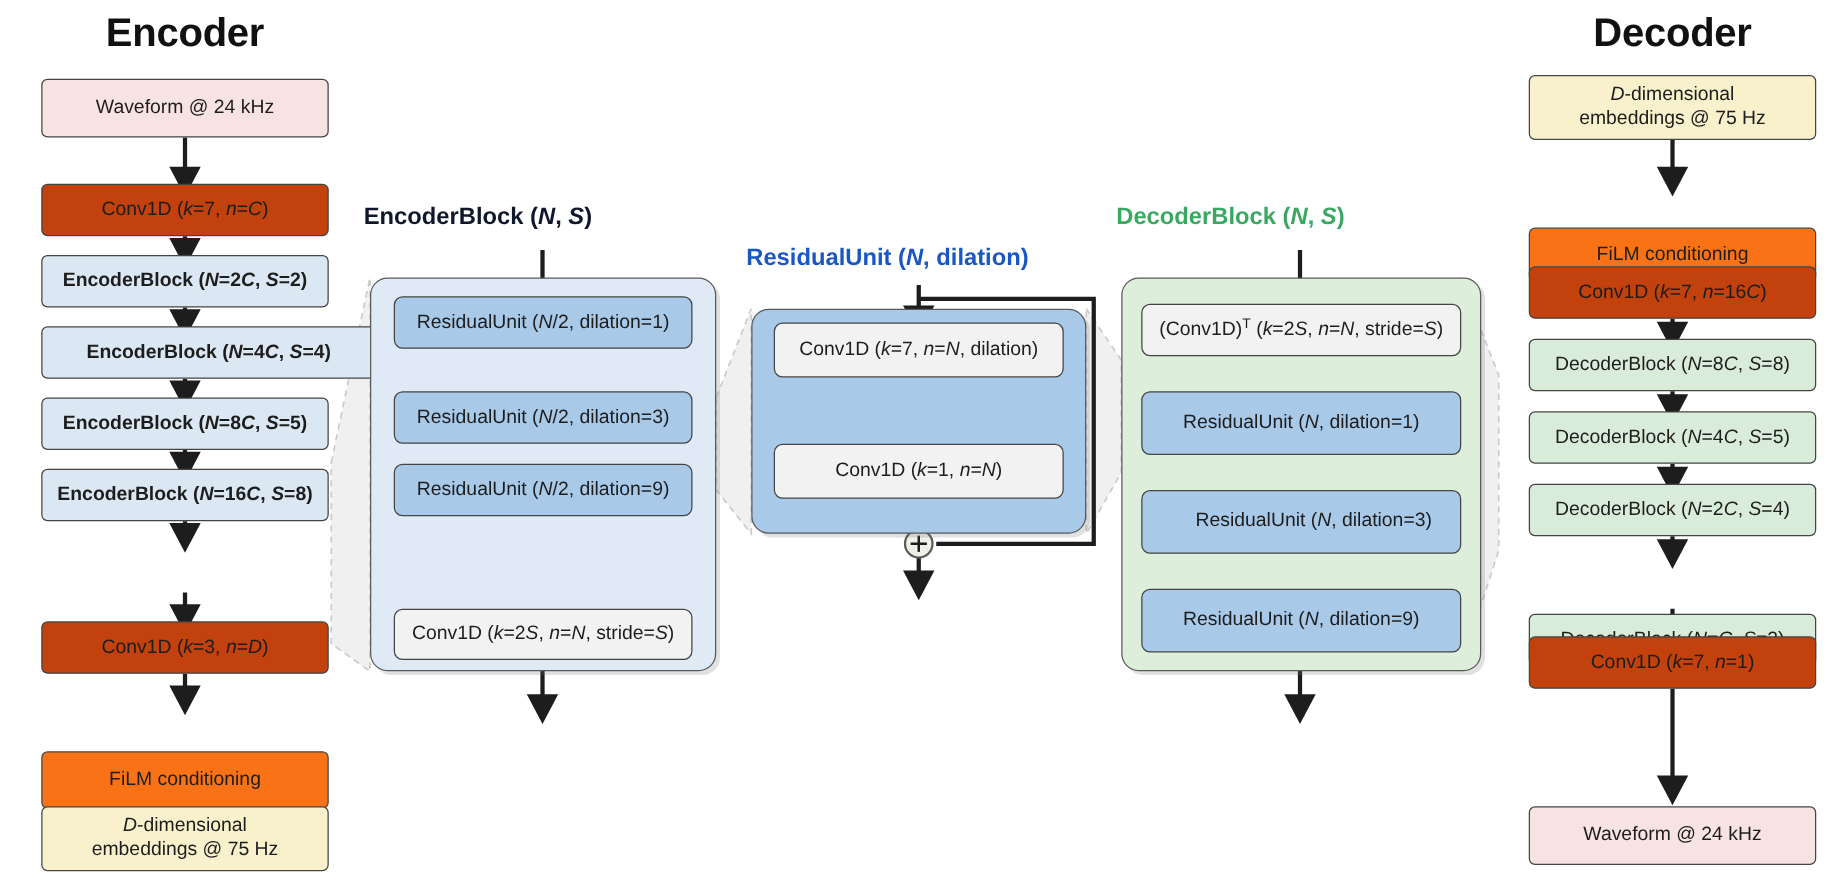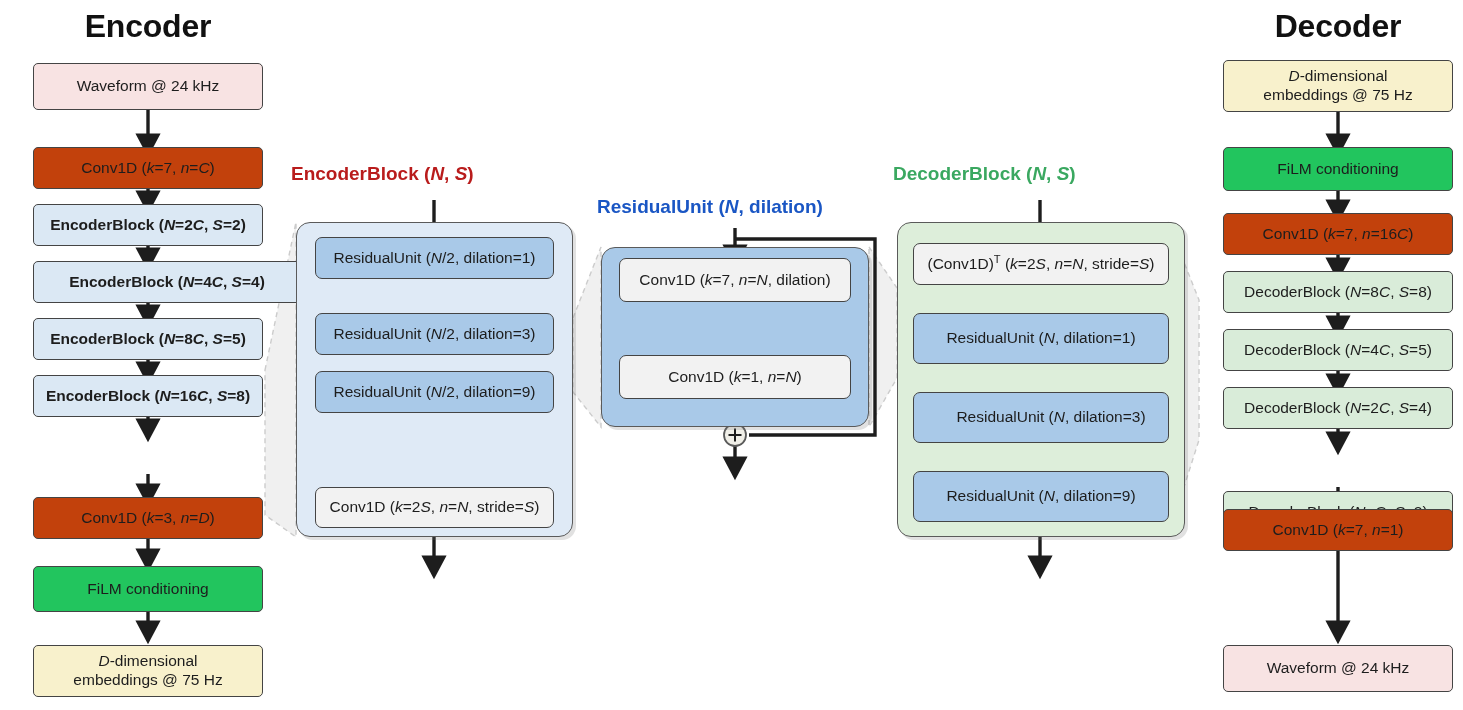--- a/index.html
+++ b/index.html
@@ -16,21 +16,21 @@
   .node{position:absolute;box-sizing:border-box;border:1.6px solid #444444;
         border-radius:5px;display:flex;align-items:center;justify-content:center;
         text-align:center;font-size:15.5px;color:#1d1d1d;line-height:1.22;
         padding:2px 4px;}
   .node.rounded{border-radius:7px;}
   .node span{display:block;}
 
   .fill-pink{background:#f8e3e3;}
   .fill-grey{background:#c2410c;}
   .fill-lblue{background:#dbe8f4;font-weight:bold;}
-  .fill-purple{background:#22c55e;}
+  .fill-purple{background:#f97316;margin-top:35px;}
   .fill-yellow{background:#f8f1cc;}
   .fill-lgreen{background:#d9ecd9;}
   .fill-mblue{background:#a9c9e8;}
   .fill-white{background:#f2f2f2;}
 
   
   .panel{position:absolute;box-sizing:border-box;border:1.6px solid #5a5a5a;
          border-radius:14px;box-shadow:3px 3px 0 rgba(120,120,120,.22);}
   .panel-blue{background:#dfeaf6;}
   .panel-mblue{background:#a9c9e8;}
@@ -157,21 +157,21 @@
   </div>
 
   <div class="node fill-purple" style="left:33px;top:566px;width:230px;height:46px;">
     <span>FiLM conditioning</span>
   </div>
 
   <div class="node fill-yellow" style="left:33px;top:645px;width:230px;height:52px;">
     <span><i class="it">D</i>-dimensional<br>embeddings @ 75 Hz</span>
   </div>
 
-  <div class="panel-title" style="left:291px;top:163px;color:#b91c1c;">
+  <div class="panel-title" style="left:291px;top:163px;color:#0f172a;">
     <span>EncoderBlock (<i class="it">N</i>, <i class="it">S</i>)</span>
   </div>
 
   <div class="panel panel-blue" style="left:296px;top:222px;width:277px;height:315px;"></div>
 
   <div class="node rounded fill-mblue" style="left:315px;top:237px;width:239px;height:42px;">
     <span>ResidualUnit (<i class="it">N</i>/2, dilation=1)</span>
   </div>
   <div class="node rounded fill-mblue" style="left:315px;top:313px;width:239px;height:42px;">
     <span>ResidualUnit (<i class="it">N</i>/2, dilation=3)</span>

